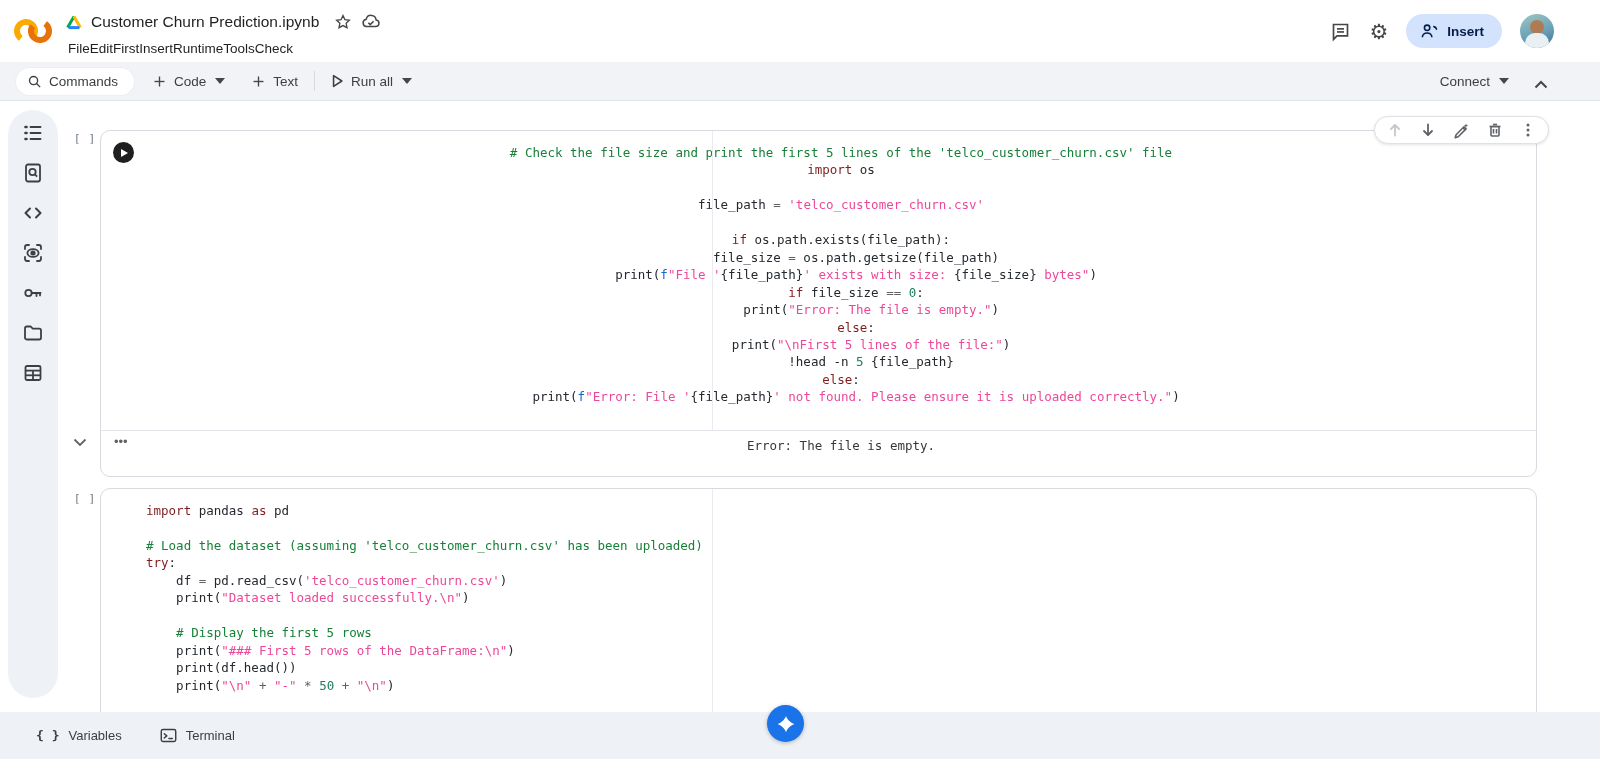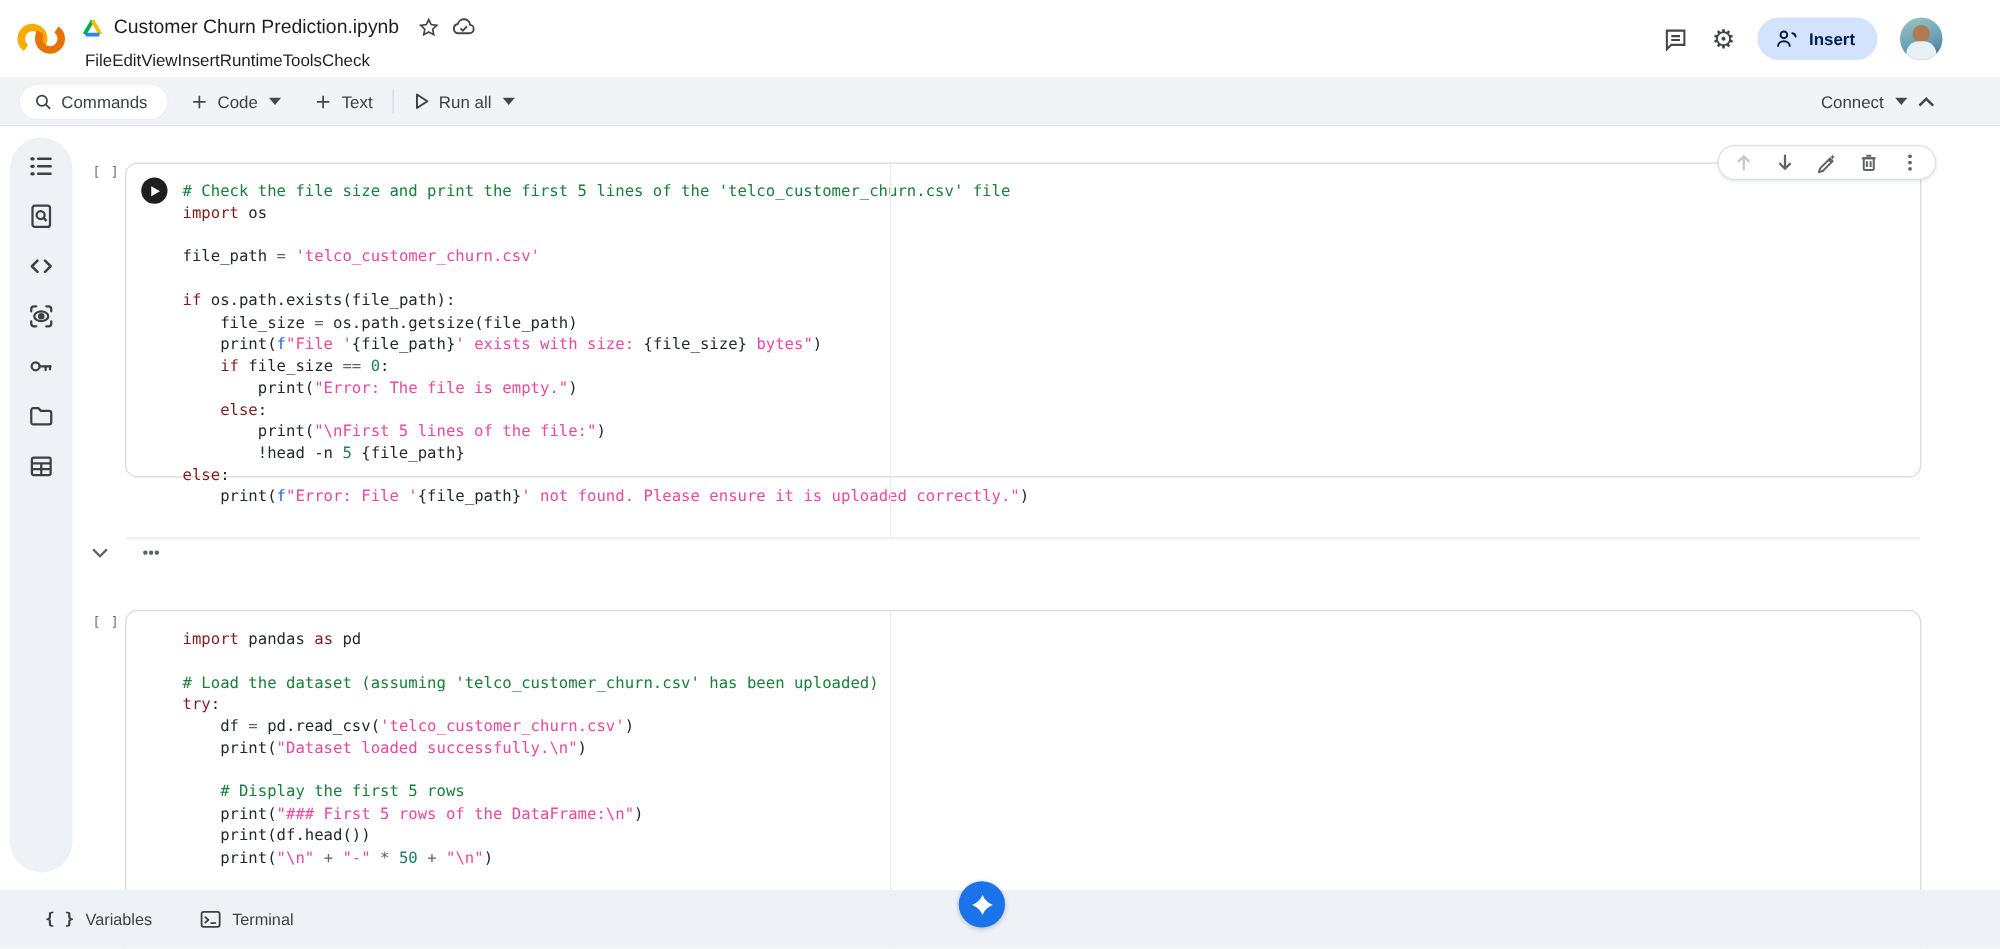--- a/index.html
+++ b/index.html
@@ -26,32 +26,32 @@
 
   
   .toolbar { position:absolute; top:62px; left:0; right:0; height:39px; background:#f1f3f6;
     border-bottom:1px solid #e2e5ea; display:flex; align-items:center; padding:0 52px 0 16px; }
   .commands-pill { height:27px; background:#fff; border-radius:14px; display:flex; align-items:center;
     gap:7px; padding:0 16px 0 11px; font-size:13.5px; color:#3c4043; box-shadow:0 0 0 1px #eceef2; cursor:pointer; }
   .tb-btn { display:flex; align-items:flex-start; gap:7px; font-size:13.5px; color:#3c4043; cursor:pointer; }
   .tb-gap { width:18px; } .tb-gap-lg { width:26px; }
   .caret { margin-left:9px; cursor:pointer; }
   .tb-divider { width:1px; height:20px; background:#d5d9de; margin:0 16px; }
-  .toolbar-right { margin-left:auto; display:flex; align-items:center; gap:8px; }
+  .toolbar-right { margin-left:auto; display:flex; align-items:flex-end; gap:25px; }
   .connect-btn { display:flex; align-items:center; font-size:13.5px; color:#3c4043; cursor:pointer; }
 
   
   .sidebar { position:absolute; left:8px; top:110px; width:50px; height:588px; background:#eef1f6;
     border-radius:25px; display:flex; flex-direction:column; align-items:center; padding-top:12px; gap:18px; }
   .side-icon { width:22px; height:22px; cursor:pointer; }
 
   
   .cell { position:absolute; left:100px; width:1437px; background:#fff;
     border:1px solid #d7dade; border-radius:10px; }
-  .cell-0 { top:130px; height:252px; }
+  .cell-0 { top:130px; height:347px;text-align:center; }
   .cell-1 { top:488px; height:280px; }
   .code { position:relative; font-family:"DejaVu Sans Mono","Liberation Mono",monospace;
     font-size:12.5px; line-height:17.45px; white-space:pre; color:#24292f; padding:13px 0 0 45px; }
   .cell-0 .code { height:299px; }
   .cell-1 .code { height:278px; }
   .ruler { position:absolute; left:611px; top:0; bottom:0; width:1px; background:#e9ebee; }
   .tok-c { color:#188038; } .tok-k { color:#7f1d1d; } .tok-s { color:#ec4899; }
   .tok-n { color:#1d8060; } .tok-o { color:#5f6368; } .tok-f { color:#1967d2; }
   .tok-b { color:#24292f; } .tok-p { color:#24292f; }
   .run-btn { position:absolute; left:12px; top:11px; width:21px; height:21px; border-radius:50%;
@@ -110,21 +110,21 @@
     <span class="ticon">
       <svg width="20" height="16" viewBox="0 0 24 18" fill="none" stroke="#444746" stroke-width="1.8">
         <path d="M6.5 14.5h11a4 4 0 0 0 .6-7.96A6 6 0 0 0 6.3 5.6 4.5 4.5 0 0 0 6.5 14.5z"></path>
         <path d="M8.8 9.8l2.3 2.3 4-4.1"></path>
       </svg>
     </span>
   </div>
   <div class="menu-row" id="menu-bar">
       <span class="menu-item">File</span>
       <span class="menu-item">Edit</span>
-      <span class="menu-item">View</span>
+      <span class="menu-item">First</span>
       <span class="menu-item">Insert</span>
       <span class="menu-item">Runtime</span>
       <span class="menu-item">Tools</span>
       <span class="menu-item">Check</span>
     </div>
 
   <div class="header-right">
     <span>
       <svg width="21" height="21" viewBox="0 0 24 24" fill="none" stroke="#444746" stroke-width="1.9">
         <path d="M4 4h16v13H8l-4 4z"></path>
@@ -254,21 +254,21 @@
     <div class="out-chevron">
       <svg width="14" height="9" viewBox="0 0 14 9" fill="none" stroke="#5f6368" stroke-width="1.8">
         <polyline points="1.5,1.5 7,7 12.5,1.5"></polyline>
       </svg>
     </div>
     <div class="cell cell-0">
       <div class="code"><div class="ruler"></div><div><span class="tok-c"># Check the file size and print the first 5 lines of the 'telco_customer_churn.csv' file</span></div><div><span class="tok-k">import</span><span class="tok-p"> os</span></div><div>&nbsp;</div><div><span class="tok-p">file_path </span><span class="tok-o">=</span><span class="tok-p"> </span><span class="tok-s">'telco_customer_churn.csv'</span></div><div>&nbsp;</div><div><span class="tok-k">if</span><span class="tok-p"> os.path.exists(file_path):</span></div><div><span class="tok-p">    file_size </span><span class="tok-o">=</span><span class="tok-p"> os.path.getsize(file_path)</span></div><div><span class="tok-p">    print(</span><span class="tok-f">f</span><span class="tok-s">"File '</span><span class="tok-b">{file_path}</span><span class="tok-s">' exists with size: </span><span class="tok-b">{file_size}</span><span class="tok-s"> bytes"</span><span class="tok-p">)</span></div><div><span class="tok-p">    </span><span class="tok-k">if</span><span class="tok-p"> file_size </span><span class="tok-o">==</span><span class="tok-p"> </span><span class="tok-n">0</span><span class="tok-p">:</span></div><div><span class="tok-p">        print(</span><span class="tok-s">"Error: The file is empty."</span><span class="tok-p">)</span></div><div><span class="tok-p">    </span><span class="tok-k">else</span><span class="tok-p">:</span></div><div><span class="tok-p">        print(</span><span class="tok-s">"\nFirst 5 lines of the file:"</span><span class="tok-p">)</span></div><div><span class="tok-p">        !head -n </span><span class="tok-n">5</span><span class="tok-p"> {file_path}</span></div><div><span class="tok-k">else</span><span class="tok-p">:</span></div><div><span class="tok-p">    print(</span><span class="tok-f">f</span><span class="tok-s">"Error: File '</span><span class="tok-b">{file_path}</span><span class="tok-s">' not found. Please ensure it is uploaded correctly."</span><span class="tok-p">)</span></div></div>
       <div class="run-btn">
         <div class="tri"></div>
       </div>
-      <div class="outputs"><span class="out-dots">•••</span></div>
+      <div class="outputs"><span class="out-dots">•••</span><div>Error: The file is empty.</div></div>
     </div>
     <div class="exec-marker exec-1">[ ]</div>
     <div class="cell cell-1">
       <div class="code"><div class="ruler"></div><div><span class="tok-k">import</span><span class="tok-p"> pandas </span><span class="tok-k">as</span><span class="tok-p"> pd</span></div><div>&nbsp;</div><div><span class="tok-c"># Load the dataset (assuming 'telco_customer_churn.csv' has been uploaded)</span></div><div><span class="tok-k">try</span><span class="tok-p">:</span></div><div><span class="tok-p">    df </span><span class="tok-o">=</span><span class="tok-p"> pd.read_csv(</span><span class="tok-s">'telco_customer_churn.csv'</span><span class="tok-p">)</span></div><div><span class="tok-p">    print(</span><span class="tok-s">"Dataset loaded successfully.\n"</span><span class="tok-p">)</span></div><div>&nbsp;</div><div><span class="tok-p">    </span><span class="tok-c"># Display the first 5 rows</span></div><div><span class="tok-p">    print(</span><span class="tok-s">"### First 5 rows of the DataFrame:\n"</span><span class="tok-p">)</span></div><div><span class="tok-p">    print(df.head())</span></div><div><span class="tok-p">    print(</span><span class="tok-s">"\n"</span><span class="tok-p"> </span><span class="tok-o">+</span><span class="tok-p"> </span><span class="tok-s">"-"</span><span class="tok-p"> </span><span class="tok-o">*</span><span class="tok-p"> </span><span class="tok-n">50</span><span class="tok-p"> </span><span class="tok-o">+</span><span class="tok-p"> </span><span class="tok-s">"\n"</span><span class="tok-p">)</span></div></div>
     </div>
   </div>
 
 <div class="cell-actions">
   <svg width="16" height="16" viewBox="0 0 16 16" fill="none" stroke="#c3c7cc" stroke-width="1.8" stroke-linecap="round" stroke-linejoin="round">
     <line x1="8" y1="13.5" x2="8" y2="3.5"></line>

